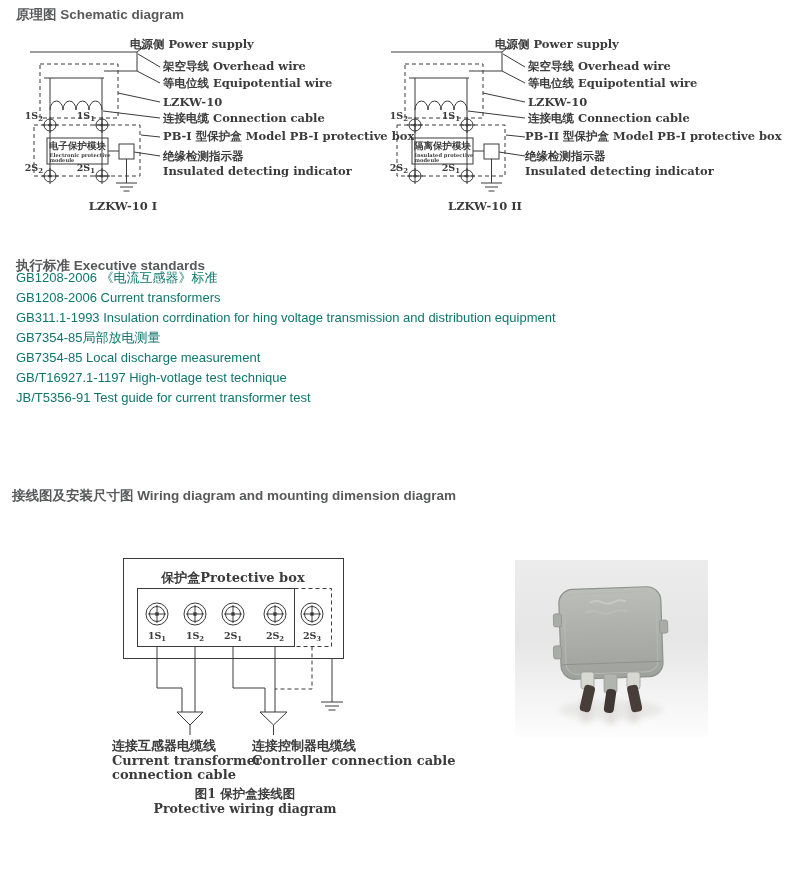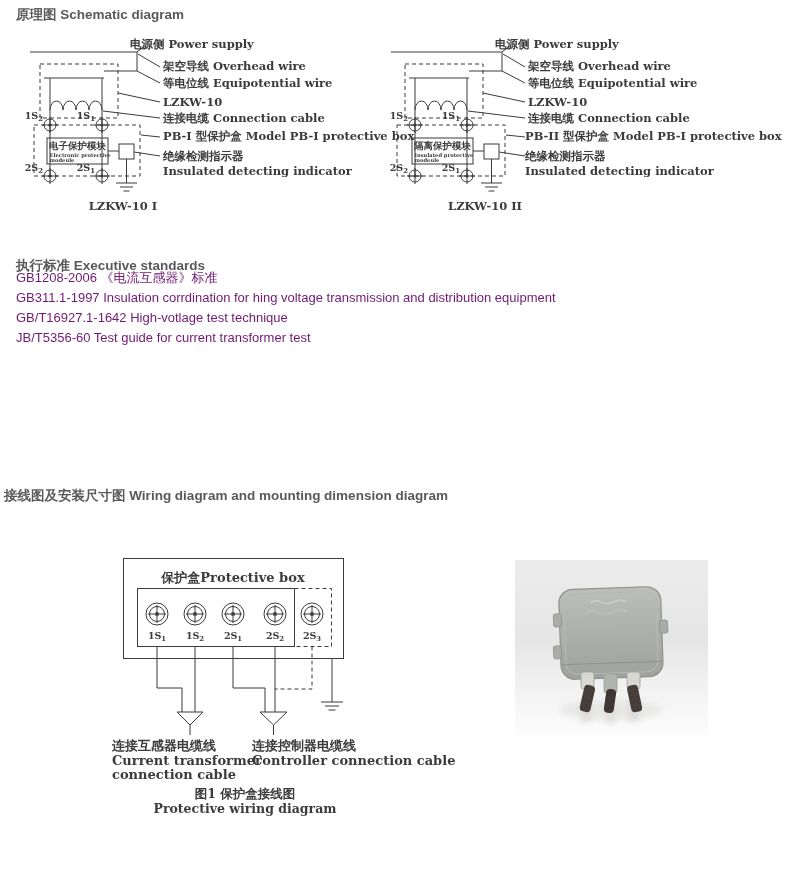--- a/index.html
+++ b/index.html
@@ -1,20 +1,20 @@
 <!DOCTYPE html>
 <html><head>
 <meta charset="utf-8">
 <style>
   html,body{margin:0;padding:0;background:#fff;}
   .page{position:relative;width:786px;height:872px;background:#fff;overflow:hidden;
         font-family:"Liberation Sans",sans-serif;}
   .abs{position:absolute;}
   .sec-title{font-size:13.5px;font-weight:bold;color:#58595b;}
-  .std-line{font-size:13px;color:#701a75;line-height:20px;white-space:nowrap;}
+  .std-line{font-size:13px;color:#0f766e;line-height:20px;white-space:nowrap;}
   svg{overflow:visible;display:block;}
   .ink{stroke:#3b3b3b;stroke-width:1;fill:none;}
   .ink-f{fill:#3b3b3b;stroke:none;}
   .dash{stroke-dasharray:4 3;}
   .dtext{font-family:"DejaVu Serif","Liberation Serif",serif;font-weight:bold;fill:#3b3b3b;}
 </style>
 </head>
 <body>
 
 <div class="page">
@@ -110,26 +110,29 @@
     <text class="dtext" x="145" y="84" font-size="11.5">连接电缆 Connection cable</text>
     <text class="dtext" x="142" y="102" font-size="11.5">PB-II 型保护盒 Model PB-I protective box</text>
     <text class="dtext" x="142" y="122" font-size="11.5">绝缘检测指示器</text>
     <text class="dtext" x="142" y="137" font-size="11.5">Insulated detecting indicator</text>
     <text class="dtext" x="102" y="172" font-size="11.5" text-anchor="middle">LZKW-10 II</text>
   </svg>
 
   <div class="abs sec-title" style="left:16px;top:257px;">执行标准 Executive standards</div>
   <div class="abs" style="left:16px;top:268px;">
       <div class="std-line">GB1208-2006 《电流互感器》标准</div>
-      <div class="std-line">GB311.1-1997 Insulation corrdination for hing voltage transmission and distribution equipment</div>
-      <div class="std-line">GB/T16927.1-1642 High-votlage test technique</div>
-      <div class="std-line">JB/T5356-60 Test guide for current transformer test</div>
+      <div class="std-line">GB1208-2006 Current transformers</div>
+      <div class="std-line">GB311.1-1993 Insulation corrdination for hing voltage transmission and distribution equipment</div>
+      <div class="std-line">GB7354-85局部放电测量</div>
+      <div class="std-line">GB7354-85 Local discharge measurement</div>
+      <div class="std-line">GB/T16927.1-1197 High-votlage test technique</div>
+      <div class="std-line">JB/T5356-91 Test guide for current transformer test</div>
     </div>
 
-  <div class="abs sec-title" style="left:4px;top:487px;">接线图及安装尺寸图 Wiring diagram and mounting dimension diagram</div>
+  <div class="abs sec-title" style="left:12px;top:487px;">接线图及安装尺寸图 Wiring diagram and mounting dimension diagram</div>
 
   <svg class="abs" style="left:105px;top:553px;" width="330" height="272" viewBox="0 0 330 272">
     <rect class="ink" x="18.5" y="5.5" width="220" height="100" fill="#fff"></rect>
     <text class="dtext" x="128" y="29" font-size="13" text-anchor="middle">保护盒Protective box</text>
     <rect class="ink" x="32.5" y="35.5" width="157" height="58"></rect>
     <rect class="ink dash" x="189.5" y="35.5" width="37" height="58"></rect>
 
     <path class="ink" d="M52,93.5 V135 H77 V159 M90,93.5 V159"></path>
     <path class="ink" d="M72,159 H98 L85,172 Z M85,172 V182"></path>
     <path class="ink" d="M128,93.5 V135 H160 V159 M170,93.5 V159"></path>

